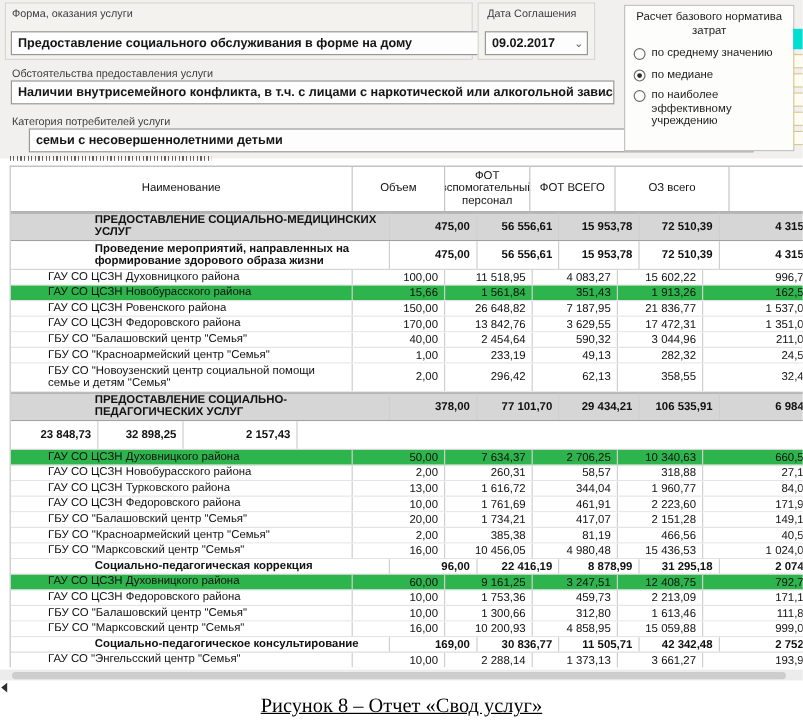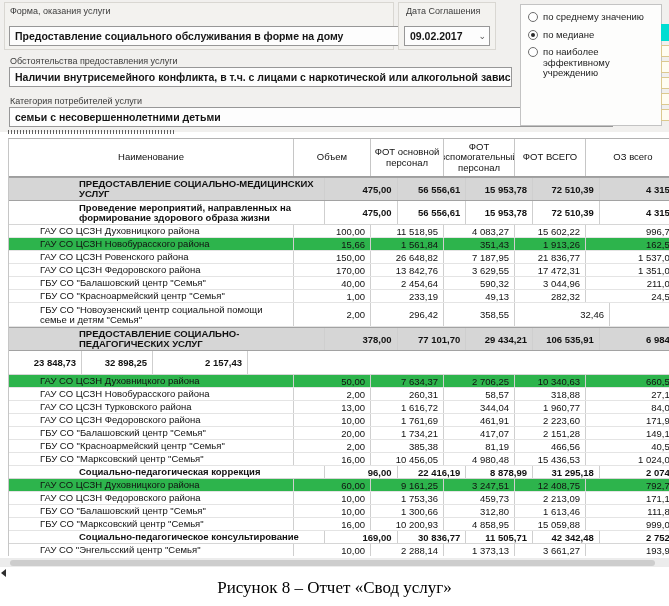--- a/index.html
+++ b/index.html
@@ -57,21 +57,21 @@
   .w1{width:77px}.w2{width:73px}.w3{width:71px}.w4{width:71px}.w5{width:95px}
 
   
   .hscroll { position:absolute; left:0; top:558px; width:669px; height:9px; background:#ececec; }
   .hthumb { position:absolute; left:10px; top:1.5px; width:645px; height:6px; background:#cdcdcd; border-radius:3px; }
   .harrow { position:absolute; left:1px; top:569px; width:0; height:0;
             border-right:5px solid #2e2e2e; border-top:4px solid transparent; border-bottom:4px solid transparent; }
 
   
   .caption { position:absolute; left:0; top:578px; width:669px; text-align:center;
-             font-family:"Liberation Serif", serif; font-size:17px; color:#000; }
+             font-family:"Liberation Serif", serif; font-size:17px; color:#000;text-decoration:underline; }
 </style>
 </head>
 <body>
 
 <div class="stage">
 
   <div class="form-area">
 
     <div class="fbox" style="left:4px;top:2px;width:390px;height:48px"></div>
     <div class="flabel" style="left:10px;top:6px">Форма, оказания услуги</div>
@@ -87,26 +87,27 @@
       <span class="chev">⌄</span>
     </div>
 
     <div class="flabel" style="left:10px;top:56px">Обстоятельства предоставления услуги</div>
     <div class="combo" style="left:9px;top:67px;width:503px">
       <span>Наличии внутрисемейного конфликта, в т.ч. с лицами с наркотической или алкогольной зависим</span>
       <span class="chev">⌄</span>
     </div>
 
     <div class="flabel" style="left:10px;top:96px">Категория потребителей услуги</div>
-    <div class="combo" style="left:9px;top:107px;width:604px">
+    <div class="combo" style="left:24px;top:107px;width:604px">
       <span>семьи с несовершеннолетними детьми</span>
       <span class="chev">⌄</span>
     </div>
 
     <div class="radio-panel">
+      <div class="radio-title">Расчет базового норматива затрат</div>
       <div id="radio-options">
           <div class="radio-opt">
             <span class="rcirc"></span>
             <span>по среднему значению</span>
           </div>
           <div class="radio-opt sel">
             <span class="rcirc"></span>
             <span>по медиане</span>
           </div>
           <div class="radio-opt">
@@ -126,21 +127,20 @@
       </div>
   </div>
 
   <div class="artifact"></div>
 
   <div class="grid">
     <div class="grid-inner">
       <div class="thead" id="grid-head">
           <div class="th" style="width: 285px;">Наименование</div>
           <div class="th" style="width: 77px;">Объем</div>
-          <div class="th" style="width: 73px;">ФОТ основной персонал</div>
           <div class="th" style="width: 71px;">ФОТ вспомогательный персонал</div>
           <div class="th" style="width: 71px;">ФОТ ВСЕГО</div>
           <div class="th" style="width: 95px;">ОЗ всего</div>
         </div>
       <div id="grid-body">
           <div class="trow section tall">
             <div class="c name">ПРЕДОСТАВЛЕНИЕ СОЦИАЛЬНО-МЕДИЦИНСКИХ УСЛУГ</div>
             <div class="c num w1">475,00</div>
             <div class="c num w2">56 556,61</div>
             <div class="c num w3">15 953,78</div>
@@ -200,20 +200,21 @@
             <div class="c num w1">1,00</div>
             <div class="c num w2">233,19</div>
             <div class="c num w3">49,13</div>
             <div class="c num w4">282,32</div>
             <div class="c num w5">24,56</div>
           </div>
           <div class="trow leaf tall">
             <div class="c name">ГБУ СО "Новоузенский центр социальной помощи семье и детям "Семья"</div>
             <div class="c num w1">2,00</div>
             <div class="c num w2">296,42</div>
+            <div class="c num w3">62,13</div>
             <div class="c num w4">358,55</div>
             <div class="c num w5">32,46</div>
           </div>
           <div class="trow section tall">
             <div class="c name">ПРЕДОСТАВЛЕНИЕ СОЦИАЛЬНО-ПЕДАГОГИЧЕСКИХ УСЛУГ</div>
             <div class="c num w1">378,00</div>
             <div class="c num w2">77 101,70</div>
             <div class="c num w3">29 434,21</div>
             <div class="c num w4">106 535,91</div>
             <div class="c num w5">6 984,82</div>

